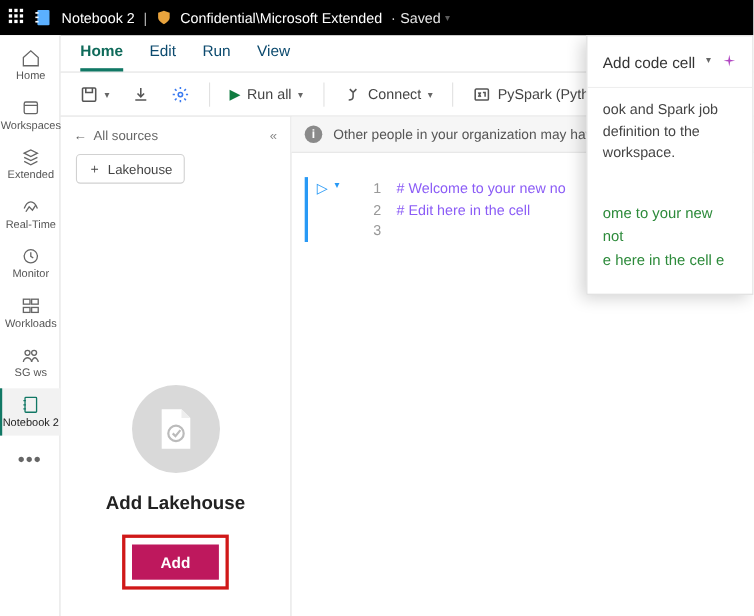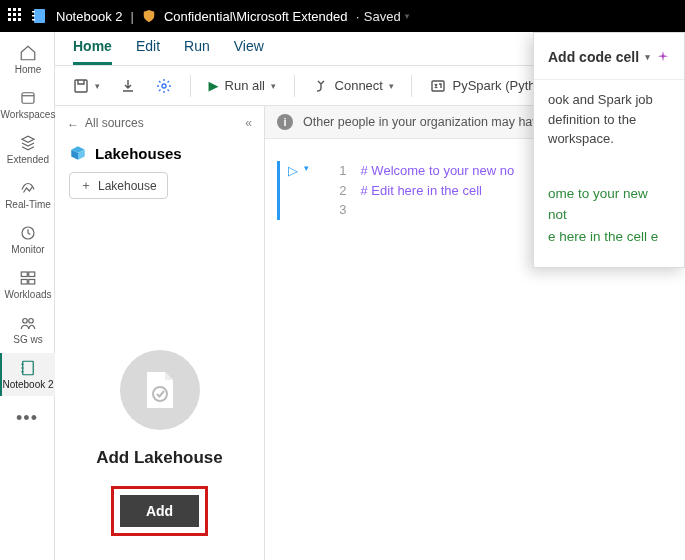--- a/index.html
+++ b/index.html
@@ -46,36 +46,36 @@
   .side-head { display:flex; align-items:center; justify-content:space-between; padding:10px 12px; color:#666; font-size:12px; }
   .side-head .back { display:flex; align-items:center; gap:6px; cursor:pointer; }
   .collapse { cursor:pointer; color:#888; }
   .lh-title { display:flex; align-items:center; gap:8px; padding:4px 14px 10px; font-size:15px; font-weight:600; }
   .lh-chip { margin:0 14px; display:inline-flex; align-items:center; gap:6px; border:1px solid #d1d1d1; border-radius:4px; padding:4px 10px; font-size:12px; color:#444; cursor:pointer; width:fit-content; }
   .lh-empty { flex:1; display:flex; flex-direction:column; align-items:center; justify-content:flex-end; padding:20px 10px 24px; gap:18px; }
   .lh-circle { width:80px; height:80px; border-radius:50%; background:#d9d9d9; display:flex; align-items:center; justify-content:center; margin-top:60px; }
   .lh-circle svg { width:34px; height:40px; }
   .lh-label { font-size:17px; font-weight:600; color:#222; }
   .add-wrap { border:3px solid #d01818; padding:6px; }
-  .add-btn { background:#404040; color:#fff; border:none; font-weight:600; font-size:14px; padding:8px 26px; cursor:pointer; }
+  .add-btn { background:#be185d; color:#fff; border:none; font-weight:600; font-size:14px; padding:8px 26px; cursor:pointer; }
 
   
   .editor { flex:1; display:flex; flex-direction:column; min-width:0; }
   .info-banner { background:#f6f6f6; border-bottom:1px solid #e7e7e7; padding:8px 12px; display:flex; align-items:center; gap:10px; color:#555; font-size:12.5px; }
   .info-banner .info-ic { width:16px; height:16px; border-radius:50%; background:#8a8a8a; color:#fff; display:flex; align-items:center; justify-content:center; font-size:11px; font-weight:bold; }
   .cell-area { padding:22px 0 0 12px; display:flex; gap:10px; }
   .cell-gutter { display:flex; align-items:flex-start; gap:6px; padding-top:2px; border-left:3px solid #2899f5; padding-left:8px; }
   .run-ic { color:#2899f5; }
   .code { font-family: Consolas, "Courier New", monospace; font-size:13px; line-height:1.5; padding-left:10px; }
   .code .ln { color:#999; display:inline-block; width:18px; text-align:right; margin-right:14px; }
   .code .cm { color:#8b5cf6; }
 
   
   .popover { position:absolute; top:32px; right:0; width:152px; background:#fff; border:1px solid #dcdcdc; box-shadow:-4px 4px 14px rgba(0,0,0,.18); padding:16px 14px 20px; z-index:5; }
-  .pop-head { display:flex; align-items:center; justify-content:space-between; font-size:14px; color:#333; margin-bottom:14px;font-weight:bold; }
+  .pop-head { display:flex; justify-content:space-between; font-size:14px; color:#333; margin-bottom:14px; }
   .magic { width:14px; height:14px; }
   .pop-body { font-size:13px; color:#444; line-height:1.5; }
   .pop-code { margin-top:34px; font-family: Consolas, monospace; font-size:13.5px; color:#2c8a3a; line-height:1.6; }
 </style>
 </head>
 <body>
 
 <div class="topbar">
   <div class="waffle">
     <span></span>
@@ -233,28 +233,20 @@
   <div class="body">
 
     <div class="side">
       <div class="side-head">
         <div class="back">
           <span>←</span>
           <span>All sources</span>
         </div>
         <span class="collapse">«</span>
       </div>
-      <div class="lh-title">
-        <svg width="18" height="18" viewBox="0 0 16 16">
-            <path d="M2 5 L8 2 L14 5 L8 8 Z" fill="#46b0e6"></path>
-            <path d="M2 5 V11 L8 14 V8 Z" fill="#2c8fd0"></path>
-            <path d="M14 5 V11 L8 14 V8 Z" fill="#6cc5ee"></path>
-          </svg>
-        <span>Lakehouses</span>
-      </div>
       <div class="lh-chip">
         <span>＋</span>
         <span>Lakehouse</span>
       </div>
       <div class="lh-empty">
         <div class="lh-circle">
           <svg viewBox="0 0 34 40">
               <path d="M4 2 H22 L30 10 V38 H4 Z" fill="#fff"></path>
               <path d="M22 2 V10 H30" fill="#eee"></path>
               <circle cx="17" cy="24" r="7" fill="none" stroke="#bbb" stroke-width="2"></circle>

